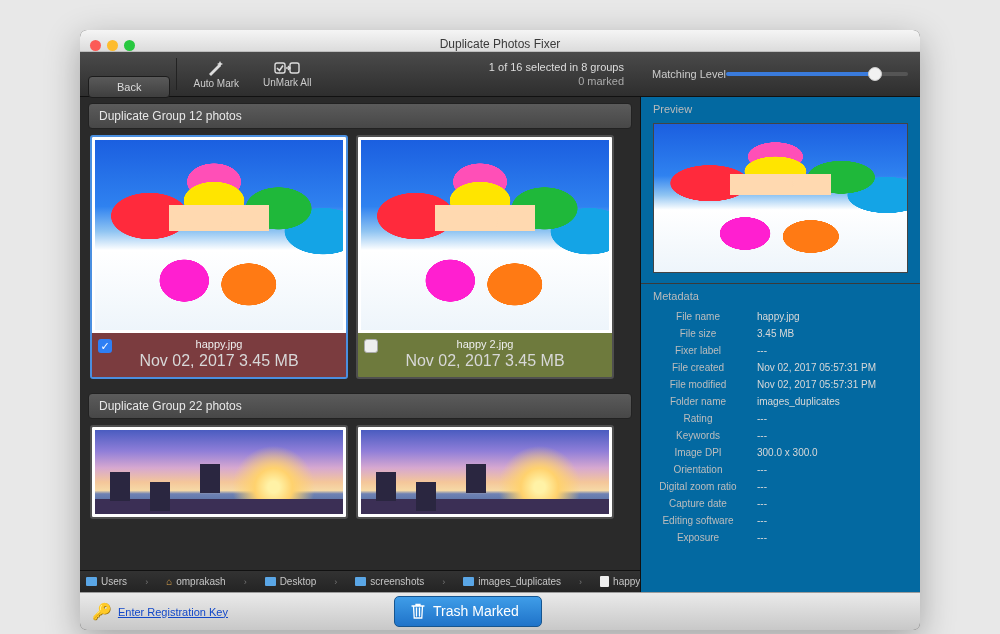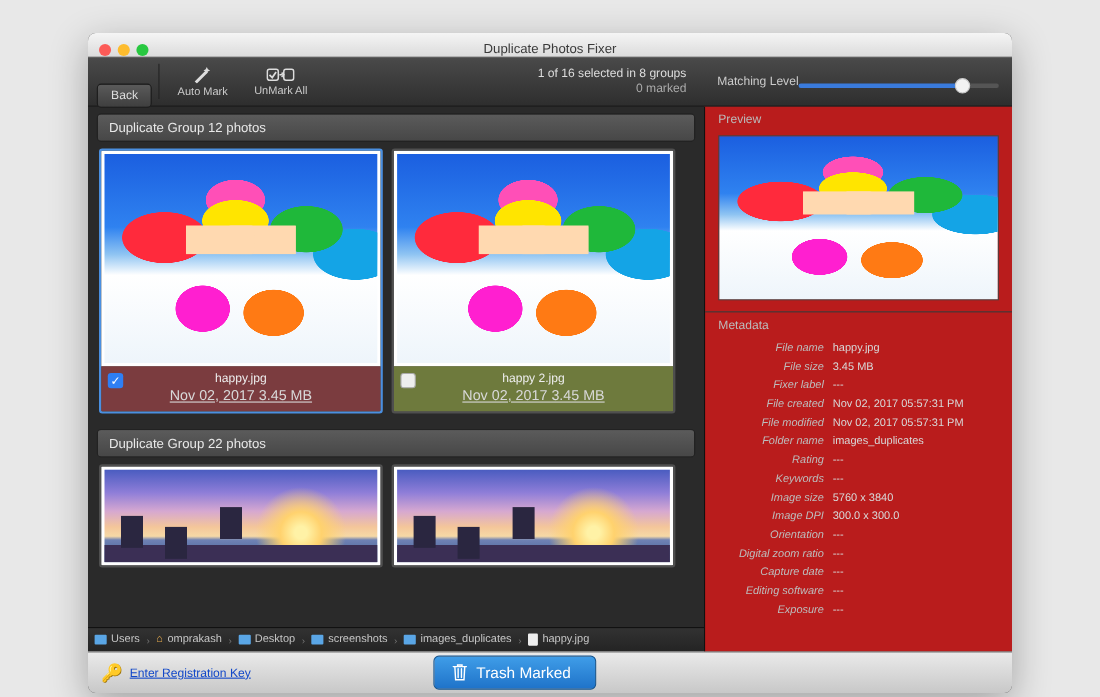--- a/index.html
+++ b/index.html
@@ -4,59 +4,59 @@
 <style>
 * { margin:0; padding:0; box-sizing:border-box; font-family:-apple-system,"Helvetica Neue",Arial,sans-serif; }
 body { background:#e8e8e8; display:flex; justify-content:center; align-items:flex-start; padding:30px 0; }
 .window { width:840px; background:#3a3a3a; border-radius:7px; overflow:hidden; box-shadow:0 10px 35px rgba(0,0,0,.3); }
 .titlebar { height:22px; background:linear-gradient(#f5f5f5,#dcdcdc); display:flex; align-items:flex-end; padding:0 10px; position:relative; border-bottom:1px solid #bdbdbd; }
 .traffic { display:flex; gap:6px; }
 .dot { width:11px; height:11px; border-radius:50%; }
 .dot.r{background:#fc5b57;} .dot.y{background:#fdbc2e;} .dot.g{background:#28c840;}
 .titlebar .title { position:absolute; left:0; right:0; text-align:center; font-size:12px; color:#3a3a3a; pointer-events:none; }
 .toolbar { height:45px; background:linear-gradient(#4a4a4a,#2e2e2e); display:flex; align-items:center; padding:0 8px; gap:4px; border-bottom:1px solid #111; }
-.back-btn { background:linear-gradient(#5a5a5a,#3f3f3f); color:#ddd; font-size:11px; padding:4px 12px; border-radius:4px; border:1px solid #1c1c1c; cursor:pointer;margin-top:25px; }
+.back-btn { background:linear-gradient(#5a5a5a,#3f3f3f); color:#ddd; font-size:11px; padding:4px 28px; border-radius:4px; border:1px solid #1c1c1c; cursor:pointer;margin-top:25px; }
 .tb-item { display:flex; flex-direction:column; align-items:center; gap:2px; color:#ccc; font-size:10px; padding:2px 10px; cursor:pointer; }
 .divider { width:1px; height:32px; background:#222; margin:0 2px; }
 .spacer{flex:1;}
 .status { color:#ddd; font-size:11px; text-align:right; line-height:1.3; }
 .status .sub{color:#aaa;font-size:11px;}
-.sidebar-right .match-row { display:flex; align-items:flex-end; color:#ccc; font-size:11px; padding:11px 14px; }
+.sidebar-right .match-row { display:flex; align-items:center; color:#ccc; font-size:11px; padding:11px 14px; }
 .slider-track { flex:1; height:4px; background:linear-gradient(90deg,#3a7bdc 0%,#3a7bdc 80%,#555 80%); border-radius:2px; position:relative; }
 .slider-thumb { width:14px; height:14px; background:#f2f2f2; border-radius:50%; position:absolute; top:-5px; left:78%; border:1px solid #ccc; }
 .body { display:flex; height:495px; background:#2a2a2a; }
 .main { flex:1; display:flex; flex-direction:column; overflow:hidden; }
 .scroll { flex:1; overflow-y:auto; }
 .group-head { background:linear-gradient(#5b5b5b,#474747); color:#e8e8e8; font-size:12px; padding:5px 10px; display:flex; border-radius:4px; margin:6px 8px 6px 8px; border:1px solid #222; }
 .thumbs { display:flex; gap:8px; padding:0 10px 8px 10px; }
 .card { width:258px; border-radius:3px; overflow:hidden; border:2px solid #4f4f4f; background:#4f4f4f; }
 .card.selected { border-color:#4a8fe0; }
 .card .img { height:196px; background:#fff; padding:3px; }
 .card .img .inner { width:100%; height:100%; }
 .card .footer { padding:5px 8px 7px 8px; text-align:center; color:#eee; font-size:11px; position:relative; }
-.card .footer .date { color:#d8d8d8; font-size:13px; margin-top:2px;text-decoration:underline; }
+.card .footer .date { color:#d8d8d8; font-size:16px; margin-top:2px; }
 .card.selected .footer { background:#7b3c3f; }
 .card.alt .footer { background:#6e7a3d; }
 .chk { width:14px; height:14px; border-radius:3px; position:absolute; left:6px; top:6px; }
 .chk.on { background:#2e7ff4; display:flex; align-items:center; justify-content:center; color:#fff; font-size:11px; }
 .chk.off { background:#eee; border:1px solid #aaa; }
 .card.small .img { height:90px; }
-.breadcrumb { height:22px; background:linear-gradient(#323232,#242424); display:flex; align-items:center; padding:0 6px; gap:6px; color:#c6c6c6; font-size:10px; border-top:1px solid #111; }
+.breadcrumb { height:22px; background:linear-gradient(#323232,#242424); display:flex; align-items:center; padding:0 6px; gap:18px; color:#c6c6c6; font-size:10px; border-top:1px solid #111; }
 .crumb { display:flex; align-items:center; gap:4px; }
 .folder-ico { width:11px; height:9px; background:#5aa6e6; border-radius:1px; display:inline-block; }
 .file-ico { width:9px; height:11px; background:#eee; border-radius:1px; display:inline-block; }
 .home-ico { color:#e2a84c; }
 .chev { color:#777; font-size:9px; }
-.sidebar-right { width:280px; background:#b91c1c; border-left:1px solid #111; display:flex; flex-direction:column; }
+.sidebar-right { width:280px; background:#0369a1; border-left:1px solid #111; display:flex; flex-direction:column; }
 .panel-label { color:#bbb; font-size:11px; padding:6px 12px; }
 .preview-box { margin:2px 12px 10px 12px; height:150px; border:1px solid #444; }
 .meta-label { color:#bbb; font-size:11px; padding:6px 12px 4px 12px; border-top:1px solid #3a3a3a; }
 .meta-list { padding:2px 2px 6px 6px; overflow-y:auto; flex:1; }
 .meta-row { display:flex; font-size:10px; color:#ccc; line-height:1.7; }
-.meta-row .k { width:110px; text-align:right; color:#bdbdbd; padding-right:8px;font-style:italic; }
+.meta-row .k { width:110px; text-align:center; color:#bdbdbd; padding-right:8px; }
 .meta-row .v { color:#d8d8d8; }
 .bottom { height:38px; background:linear-gradient(#eaeaea,#c8c8c8); display:flex; align-items:center; padding:0 12px; border-top:1px solid #9c9c9c; }
 .key-ico { color:#d5a020; margin-right:6px; }
 .reg-link { color:#1248c9; font-size:11px; text-decoration:underline; cursor:pointer; }
 .trash-btn { margin:12px auto; background:linear-gradient(#3f9de8,#1f73c9); color:#fff; font-size:14px; padding:6px 22px 7px 16px; border-radius:5px; border:1px solid #16558f; cursor:pointer; display:flex; align-items:flex-end; gap:8px; transform:translateX(-40px); }
 .trash-ico svg { display:block; }
 .scroll::-webkit-scrollbar, .meta-list::-webkit-scrollbar { width:12px; }
 .scroll::-webkit-scrollbar-track, .meta-list::-webkit-scrollbar-track { background:#222; }
 .scroll::-webkit-scrollbar-thumb, .meta-list::-webkit-scrollbar-thumb { background:#555; border-radius:6px; border:2px solid #222; }
 
@@ -257,24 +257,20 @@
           </div>
           <div class="meta-row">
             <div class="k">Rating</div>
             <div class="v">---</div>
           </div>
           <div class="meta-row">
             <div class="k">Keywords</div>
             <div class="v">---</div>
           </div>
           <div class="meta-row">
-            <div class="k">Image size</div>
-            <div class="v">5760 x 3840</div>
-          </div>
-          <div class="meta-row">
             <div class="k">Image DPI</div>
             <div class="v">300.0 x 300.0</div>
           </div>
           <div class="meta-row">
             <div class="k">Orientation</div>
             <div class="v">---</div>
           </div>
           <div class="meta-row">
             <div class="k">Digital zoom ratio</div>
             <div class="v">---</div>

